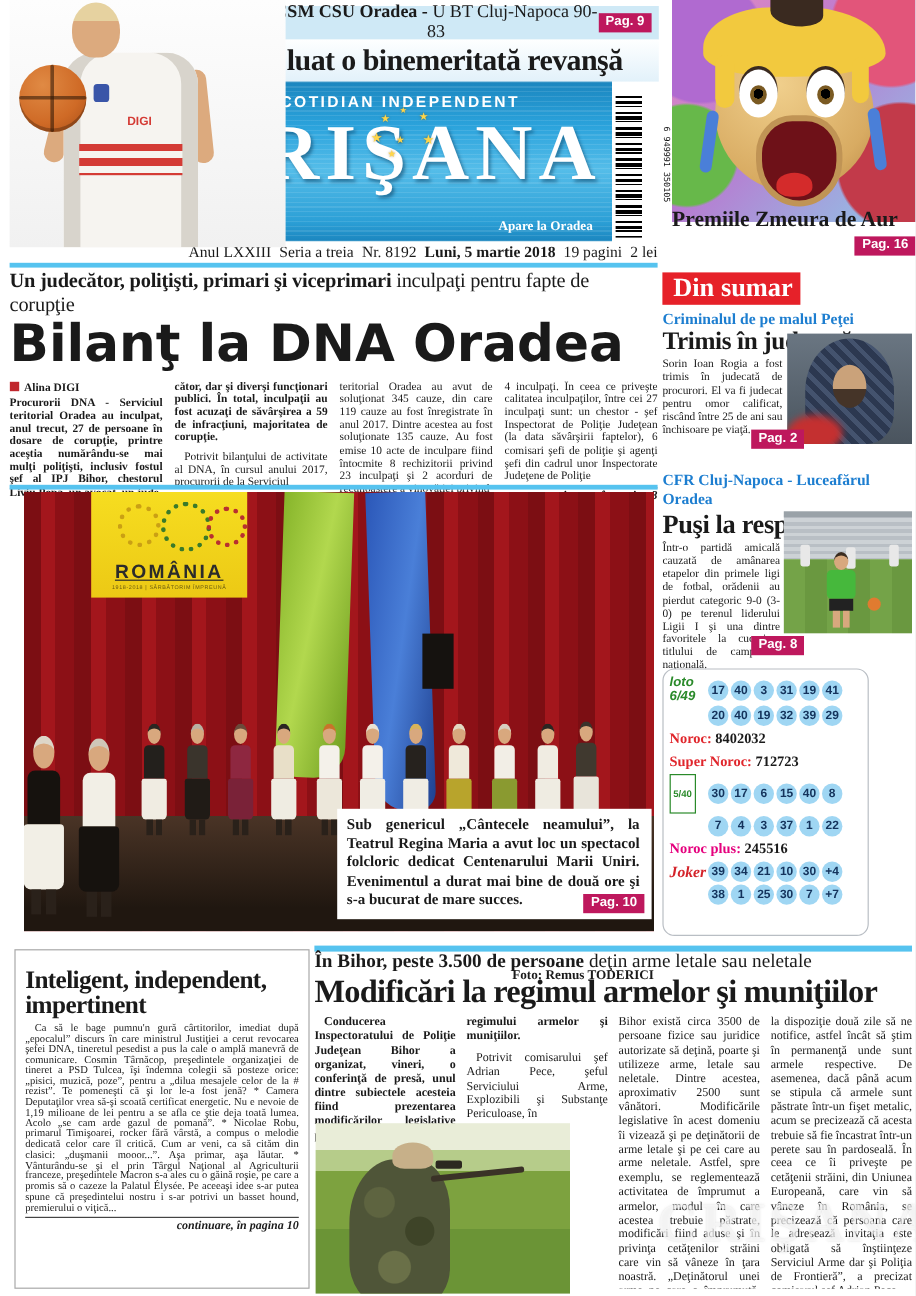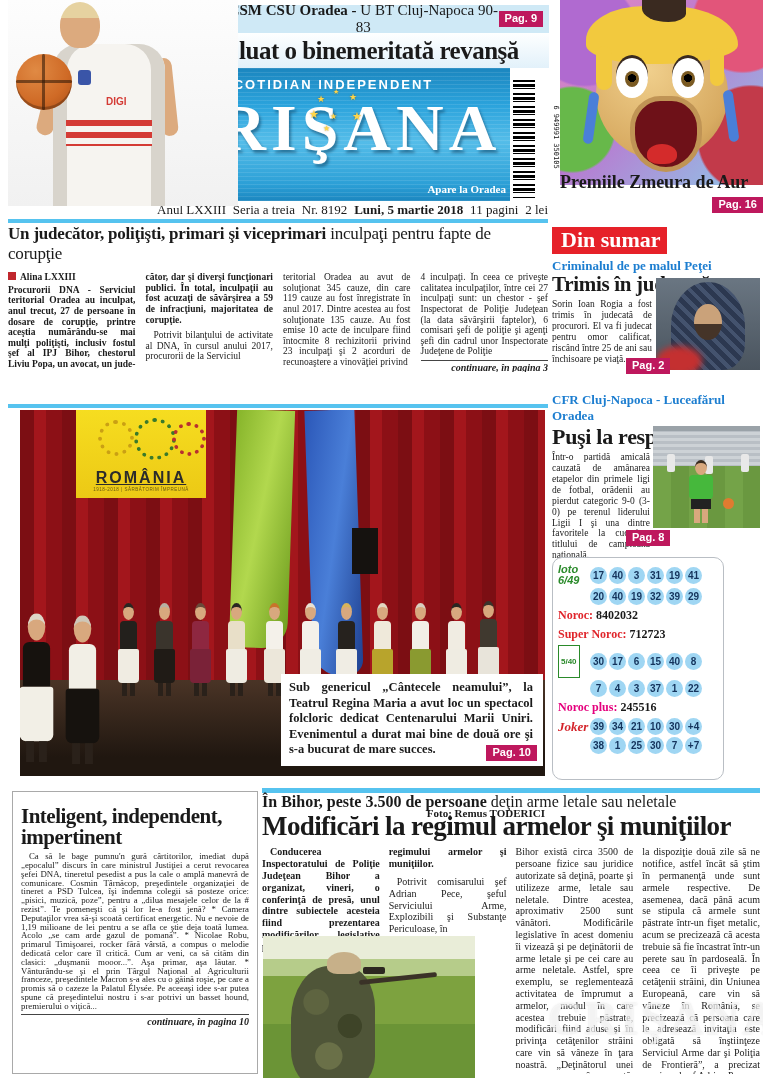--- a/index.html
+++ b/index.html
@@ -22,21 +22,21 @@
   .masthead{left:157px;top:68px;width:353px;height:133px;z-index:4;
             background:linear-gradient(180deg,#1b86bf 0,#2ba3dc 28%,#55bde9 55%,#2b9fd6 88%,#1b86bf);
             overflow:hidden;}
   .masthead::before{content:"";position:absolute;inset:0;
             background:repeating-linear-gradient(180deg,rgba(255,255,255,.10) 0 1px,rgba(0,0,0,0) 1px 4px);}
   .tagline{position:absolute;top:9px;width:100%;text-align:center;color:#fff;
            font:bold 13px "Liberation Sans",sans-serif;letter-spacing:2px;}
   .mh-title{position:absolute;top:22px;width:100%;text-align:center;color:#fff;
             font:bold 66px "Liberation Serif",serif;letter-spacing:5px;
             text-shadow:2px 3px 3px rgba(0,40,70,.45);}
-  .mh-foot{position:absolute;bottom:6px;left:8px;right:4px;display:flex;justify-content:space-between;
+  .mh-foot{position:absolute;bottom:6px;left:8px;right:16px;display:flex;justify-content:space-between;
            color:#fff;font:bold 11px "Liberation Serif",serif;}
   .star{position:absolute;color:#ffd64a;text-shadow:0 0 2px rgba(120,80,0,.6);}
   .barcode{left:511px;top:76px;width:34px;height:126px;background:#fff;}
   .barcode .bars{position:absolute;left:2px;top:4px;width:22px;height:118px;
       background:repeating-linear-gradient(180deg,#000 0 2px,#fff 2px 4px,#000 4px 7px,#fff 7px 8px,#000 8px 9px,#fff 9px 13px);}
   .barcode .num{position:absolute;left:13px;top:57px;transform:rotate(90deg);transform-origin:center;
       font:7px "DejaVu Sans Mono",monospace;white-space:nowrap;color:#111;}
   .issue{left:157px;top:202px;width:391px;display:flex;justify-content:space-between;
          font-size:13px;align-items:baseline;}
 
@@ -247,30 +247,31 @@
   <div class="abs" style="left:560px;top:172px;width:203px;">
     <div style="font-weight:bold;font-size:18px;">Premiile Zmeura de Aur</div>
     <div style="text-align:right;margin-top:1px;"><span class="badge">Pag. 16</span></div>
   </div>
 
   <div class="abs issue">
     <span>Anul LXXIII</span>
     <span>Seria a treia</span>
     <span>Nr. 8192</span>
     <span class="bold">Luni, 5 martie 2018</span>
-    <span>11 pagini</span>
+    <span>19 pagini</span>
     <span>2 lei</span>
   </div>
   <div class="abs rule" style="left:8px;top:219px;width:540px;height:4px;"></div>
 
   <div class="abs lead">
     <div class="kick"><b>Un judecător, poliţişti, primari şi viceprimari</b><span> inculpaţi pentru fapte de corupţie</span></div>
+    <div class="head">Bilanţ la DNA Oradea</div>
     <div class="cols">
       <div class="col bold">
-        <div class="byline"><span class="redsq"></span><span>Alina LXXIII</span></div>
+        <div class="byline"><span class="redsq"></span><span>Alina DIGI</span></div>
         <span>Procurorii DNA - Serviciul teritorial Oradea au inculpat, anul trecut, 27 de persoane în dosare de corupţie, printre aceştia numărându-se mai mulţi poliţişti, inclusiv fostul şef al IPJ Bihor, chestorul Liviu Popa, un avocat, un jude-</span>
       </div>
       <div class="col">
         <div class="bold">cător, dar şi diverşi funcţionari publici. În total, inculpaţii au fost acuzaţi de săvârşirea a 59 de infracţiuni, majoritatea de corupţie.</div>
         <div style="text-indent:8px;margin-top:5px;">Potrivit bilanţului de activitate al DNA, în cursul anului 2017, procurorii de la Serviciul</div>
       </div>
       <div class="col">teritorial Oradea au avut de soluţionat 345 cauze, din care 119 cauze au fost înregistrate în anul 2017. Dintre acestea au fost soluţionate 135 cauze. Au fost emise 10 acte de inculpare fiind întocmite 8 rechizitorii privind 23 inculpaţi şi 2 acorduri de recunoaştere a vinovăţiei privind</div>
       <div class="col">
         <span>4 inculpaţi. În ceea ce priveşte calitatea inculpaţilor, între cei 27 inculpaţi sunt: un chestor - şef Inspectorat de Poliţie Judeţean (la data săvârşirii faptelor), 6 comisari şefi de poliţie şi agenţi şefi din cadrul unor Inspectorate Judeţene de Poliţie</span>
         <span class="cont">continuare, în pagina 3</span>

